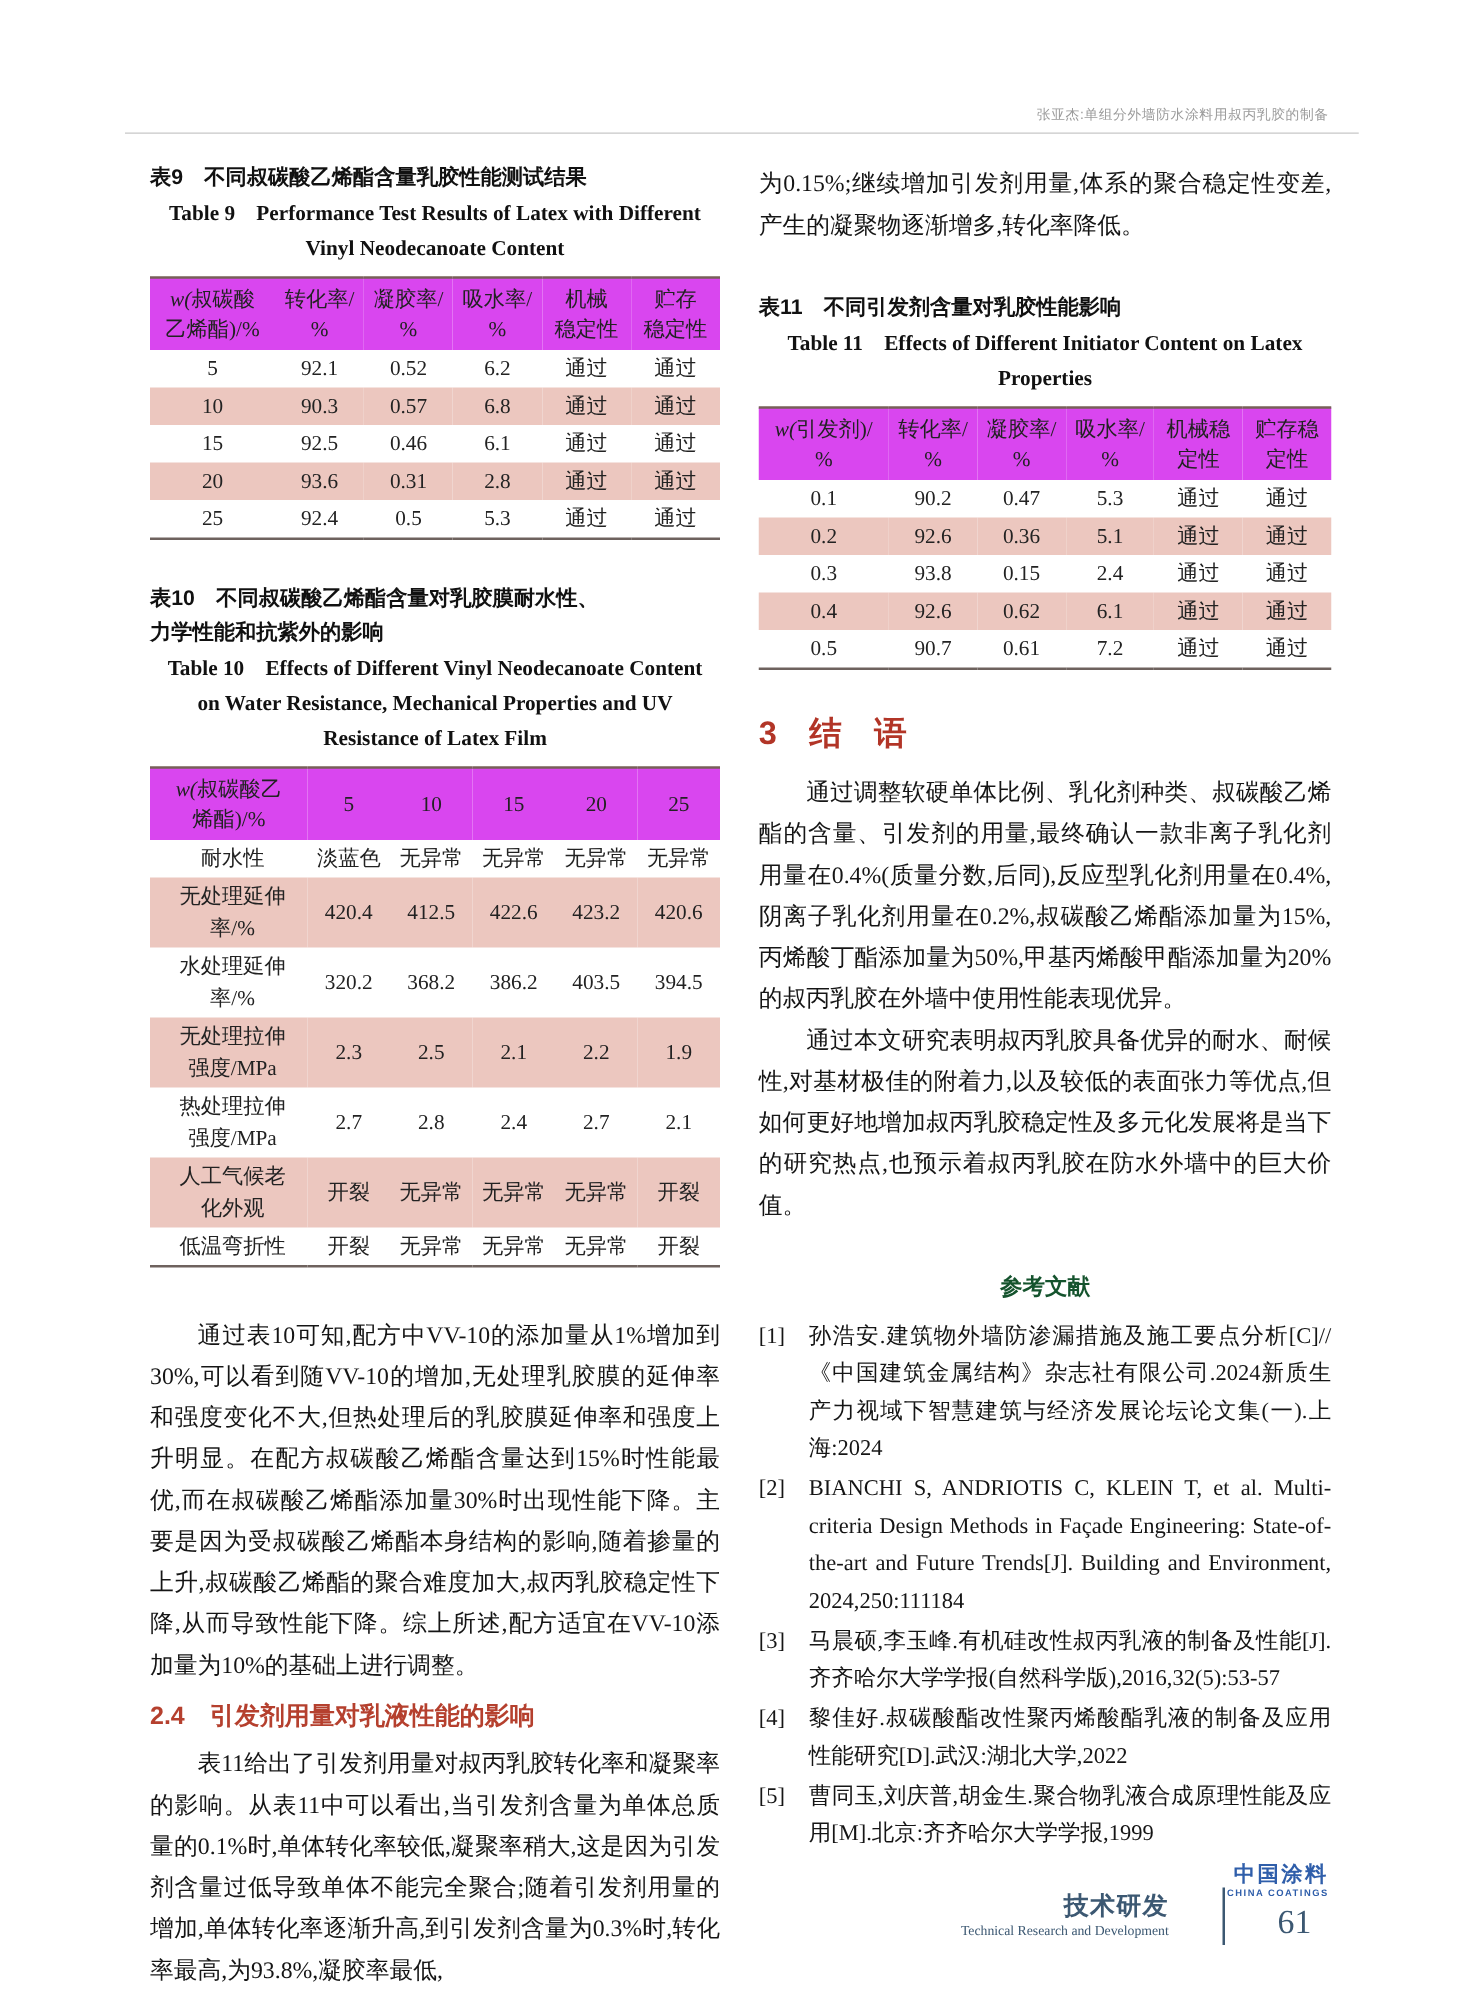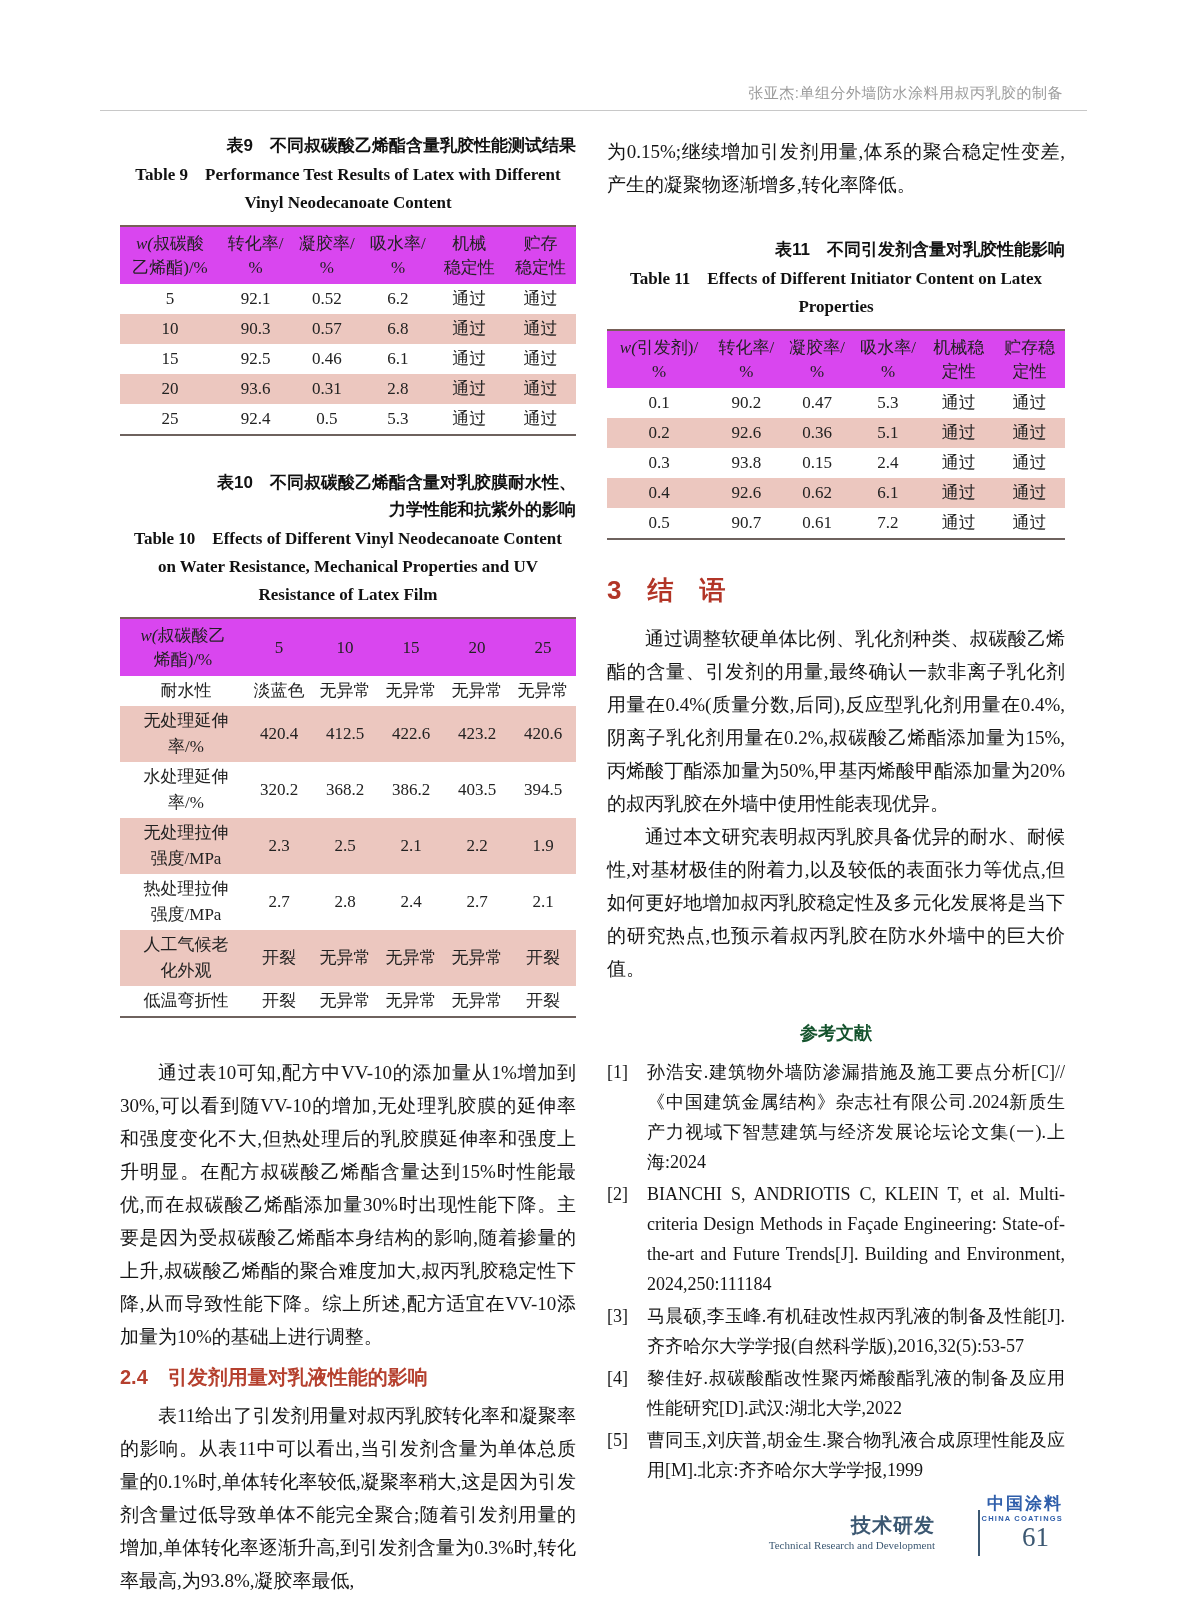--- a/index.html
+++ b/index.html
@@ -8,35 +8,35 @@
     background:#ffffff;
     font-family:"Liberation Serif","DejaVu Serif",serif;
     color:#1a1a1a;
   }
   .running-head{
     margin:0 100px;
     padding:84px 24px 7px 0;
     border-bottom:1px solid #c8c8c8;
     text-align:right;
     font-family:"Liberation Sans","DejaVu Sans",sans-serif;
-    font-size:15px;color:#9b9b9b;letter-spacing:.5px;
+    font-size:11px;color:#9b9b9b;letter-spacing:.5px;
   }
   .columns{
     margin:0 100px;
     padding:0 22px 0 20px;
     display:flex;justify-content:space-between;align-items:flex-start;
   }
   .col-left{width:456px;}
   .col-right{width:458px;}
 
   
   .tcap-cn{
     font-family:"Liberation Sans","DejaVu Sans",sans-serif;
     font-weight:bold;font-size:17px;line-height:1.55;
-    text-align:right;white-space:pre-line;
+    text-align:left;white-space:pre-line;
     margin:0 0 2px 0;color:#111;
   }
   .tcap-en{
     font-weight:bold;font-size:17px;line-height:1.65;
     text-align:center;white-space:pre-line;
     margin:0 0 8px 0;color:#111;
   }
 
   
   table.data{

